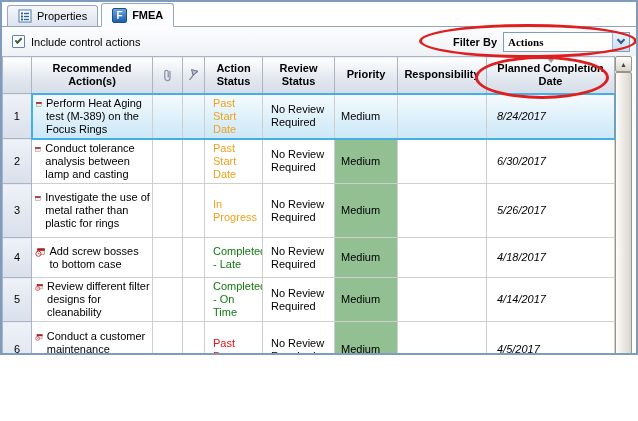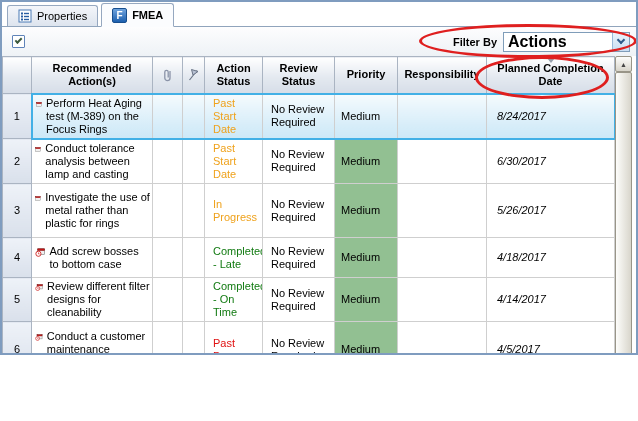--- a/index.html
+++ b/index.html
@@ -22,21 +22,21 @@
   
   .toolbar { height:29px; flex:0 0 auto; display:flex; align-items:center; padding:0 6px;
              background:linear-gradient(#fdfdfe,#eef2f6); font-size:11px; }
   .chk { width:13px; height:13px; border:1px solid #5f83b9; background:#fff; margin:0 6px 0 4px;
          position:relative; border-radius:1px; }
   .chk .tick { position:absolute; left:2px; top:2px; width:7px; height:4px;
                border-left:2px solid #3d5a3d; border-bottom:2px solid #3d5a3d; transform:rotate(-45deg); }
   .spacer { flex:1; }
   .filter-label { font-weight:bold; margin-right:6px; }
   .combo { width:127px; height:20px; border:1px solid #7f9db9; background:#fff; display:flex; align-items:center; }
-  .combo-text { flex:1; font-weight:bold; padding-left:4px; font-size:16px; }
+  .combo-text { flex:1; font-weight:bold; padding-left:4px; font-size:11px;font-family:Liberation Serif, serif; }
   .combo-btn { width:17px; height:18px; border-left:1px solid #9ab8d8;
                background:linear-gradient(#eaf3fc,#c9ddf2); display:flex; align-items:center; justify-content:center; }
   .combo-chevron { width:6px; height:6px; border-right:2px solid #2f5a8a; border-bottom:2px solid #2f5a8a;
                    transform:rotate(45deg); margin-top:-3px; }
 
   
   .grid-wrap { flex:0 0 auto; display:flex; background:#fff; }
   .grid-main { width:613px; display:flex; flex-direction:column; }
   table { width:612px; table-layout:fixed; border-collapse:collapse; font-size:11px; }
   th, td { overflow:hidden; }
@@ -110,20 +110,21 @@
     <div class="tab active">
       <span class="fmea-badge">F</span>
       <span>FMEA</span>
     </div>
   </div>
 
   <div class="toolbar">
     <span class="chk">
         <span class="tick"></span>
       </span>
+    <span>Include control actions</span>
     <span class="spacer"></span>
     <span class="filter-label">Filter By</span>
     <div class="combo">
       <span class="combo-text">Actions</span>
       <span class="combo-btn">
           <span class="combo-chevron"></span>
         </span>
     </div>
   </div>
 

